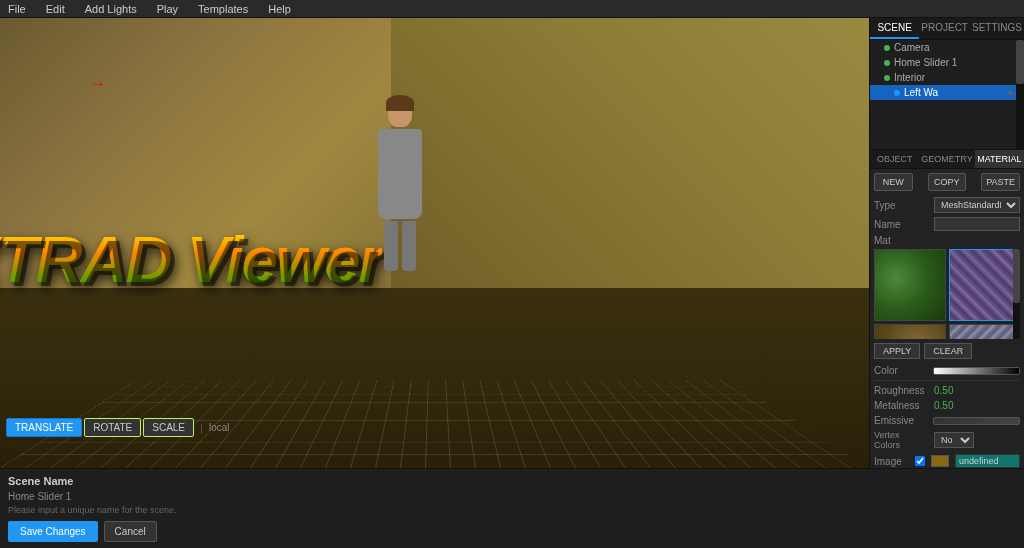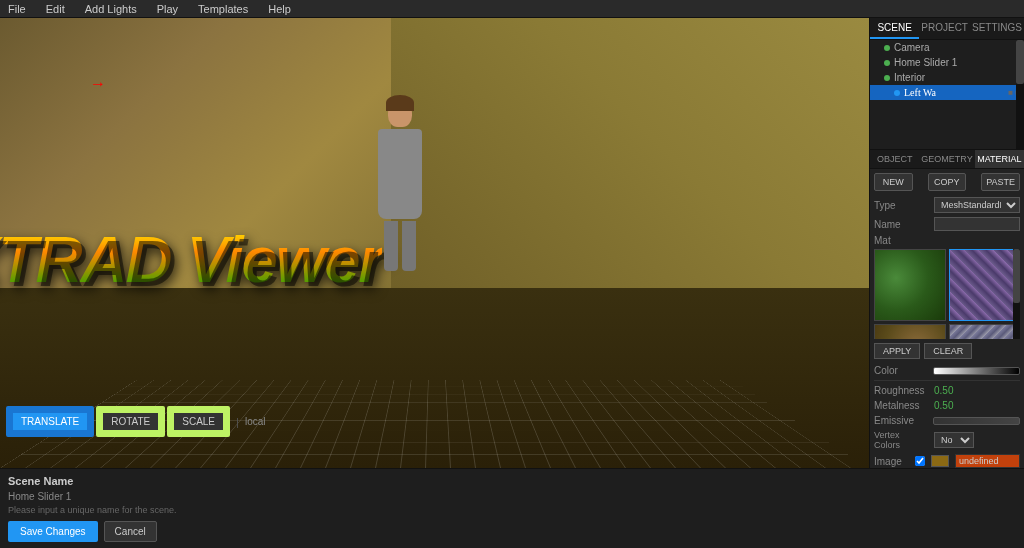--- a/index.html
+++ b/index.html
@@ -22,36 +22,36 @@
     .red-arrow { position: absolute; top: 55px; left: 90px; color: red; font-size: 16px; font-weight: bold; }
 
     
     #status-bar { position: absolute; bottom: 0; left: 0; background: rgba(0,0,0,0.7); padding: 4px 8px; font-size: 10px; color: #aaa; }
     .stat-row { display: flex; gap: 8px; }
     .stat-label { color: #888; width: 50px; }
     .stat-val { color: #ccc; }
 
     
     #toolbar { position: absolute; bottom: 60px; left: 0; display: flex; align-items: center; gap: 2px; padding: 4px 6px; }
-    .tool-btn { padding: 3px 8px; font-size: 10px; cursor: pointer; border: 7px solid #bef264; background: #333; color: #ccc; border-radius: 2px; }
+    .tool-btn { padding: 3px 8px; font-size: 10px; cursor: pointer; border: 1px solid #bef264; background: #333; color: #ccc; border-radius: 2px; }
     .tool-btn.active { background: #2196F3; color: #fff; border-color: #1976D2; }
     .tool-sep { color: #555; margin: 0 4px; }
 
     
     #right-panel { width: 155px; background: #222; border-left: 1px solid #111; display: flex; flex-direction: column; flex-shrink: 0; }
 
     
     #panel-tabs { display: flex; background: #1a1a1a; border-bottom: 1px solid #111; }
     .panel-tab { flex: 1; text-align: center; padding: 4px 2px; font-size: 10px; color: #888; cursor: pointer; border-bottom: 2px solid transparent; }
     .panel-tab.active { color: #fff; border-bottom-color: #2196F3; }
 
     
     #scene-tree { background: #1e1e1e; height: 110px; overflow-y: auto; border-bottom: 1px solid #111; flex-shrink: 0; }
     .tree-item { display: flex; align-items: center; padding: 2px 4px; font-size: 10px; color: #aaa; cursor: pointer; gap: 4px; }
-    .tree-item.selected { background: #1565C0; color: #fff; font-family: Liberation Serif, serif; }
+    .tree-item.selected { background: #1565C0; color: #fff; }
     .tree-item.indent1 { padding-left: 14px; }
     .tree-item.indent2 { padding-left: 24px; }
     .tree-dot { width: 6px; height: 6px; border-radius: 50%; flex-shrink: 0; }
     .tree-item-label { flex: 1; }
     .tree-icons { display: flex; gap: 2px; margin-left: auto; }
     .tree-icon { font-size: 8px; color: #666; }
 
     
     #prop-tabs { display: flex; background: #1a1a1a; border-bottom: 1px solid #111; flex-shrink: 0; }
     .prop-tab { flex: 1; text-align: center; padding: 4px 2px; font-size: 9px; color: #888; cursor: pointer; }
@@ -85,21 +85,21 @@
 
     .apply-clear { display: flex; gap: 4px; margin-bottom: 6px; }
     .apply-btn { padding: 2px 8px; font-size: 9px; background: #333; border: 1px solid #555; color: #ccc; cursor: pointer; }
 
     .color-row { display: flex; align-items: center; gap: 4px; margin-bottom: 4px; }
     .small-checkbox { width: 10px; height: 10px; }
 
     
     .img-row { display: flex; align-items: center; gap: 6px; margin-bottom: 4px; }
     .img-swatch { width: 18px; height: 12px; background: #8B6914; border: 1px solid #555; flex-shrink: 0; }
-    .img-name-val { background: #c2410c; border: 1px solid #333; padding: 1px 3px; font-size: 9px; flex: 1; }
+    .img-name-val { background: #0f766e; border: 1px solid #333; padding: 1px 3px; font-size: 9px; flex: 1; }
 
     
     #bottom-form { background: #1e1e1e; border-top: 1px solid #111; padding: 6px 8px; flex-shrink: 0; }
     .form-title { font-size: 11px; font-weight: bold; color: #ccc; margin-bottom: 4px; }
     .form-subtitle { font-size: 10px; color: #888; margin-bottom: 3px; }
     .form-hint { font-size: 9px; color: #666; margin-bottom: 6px; }
     .form-btns { display: flex; gap: 6px; }
     .form-save-btn { padding: 4px 12px; background: #2196F3; border: none; color: #fff; font-size: 10px; cursor: pointer; border-radius: 2px; }
     .form-cancel-btn { padding: 4px 10px; background: #333; border: 1px solid #555; color: #ccc; font-size: 10px; cursor: pointer; border-radius: 2px; }
 

